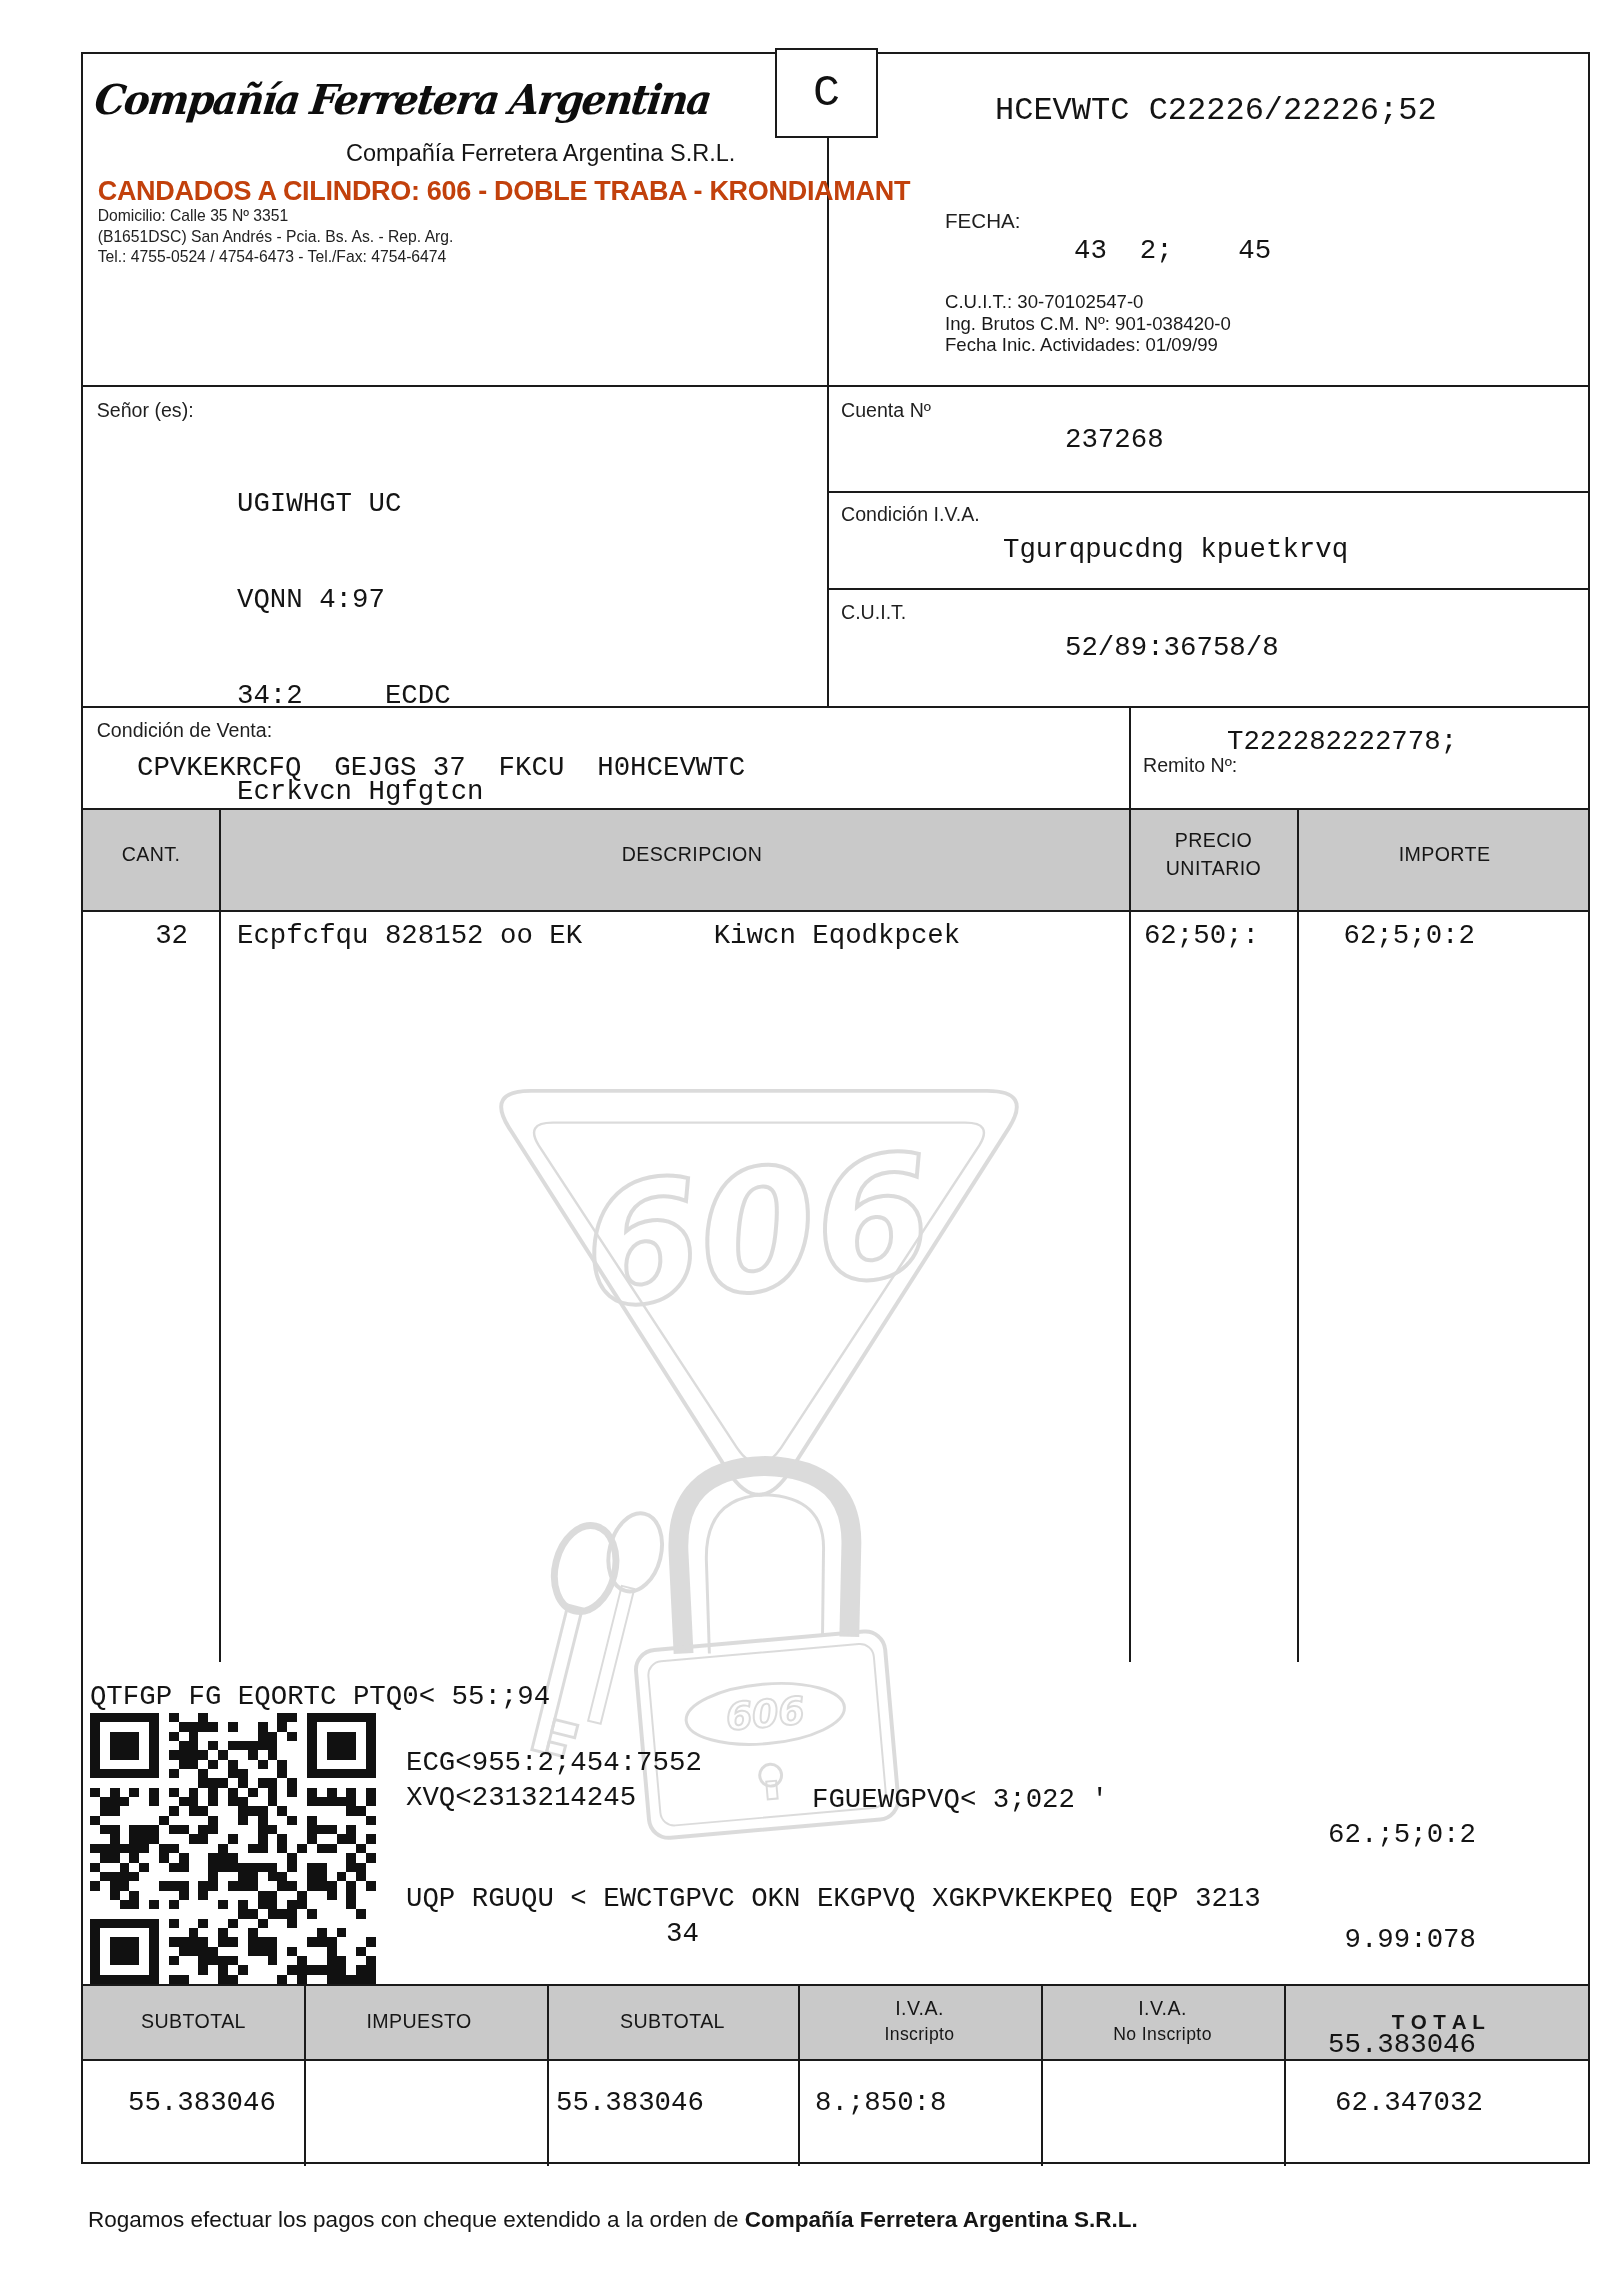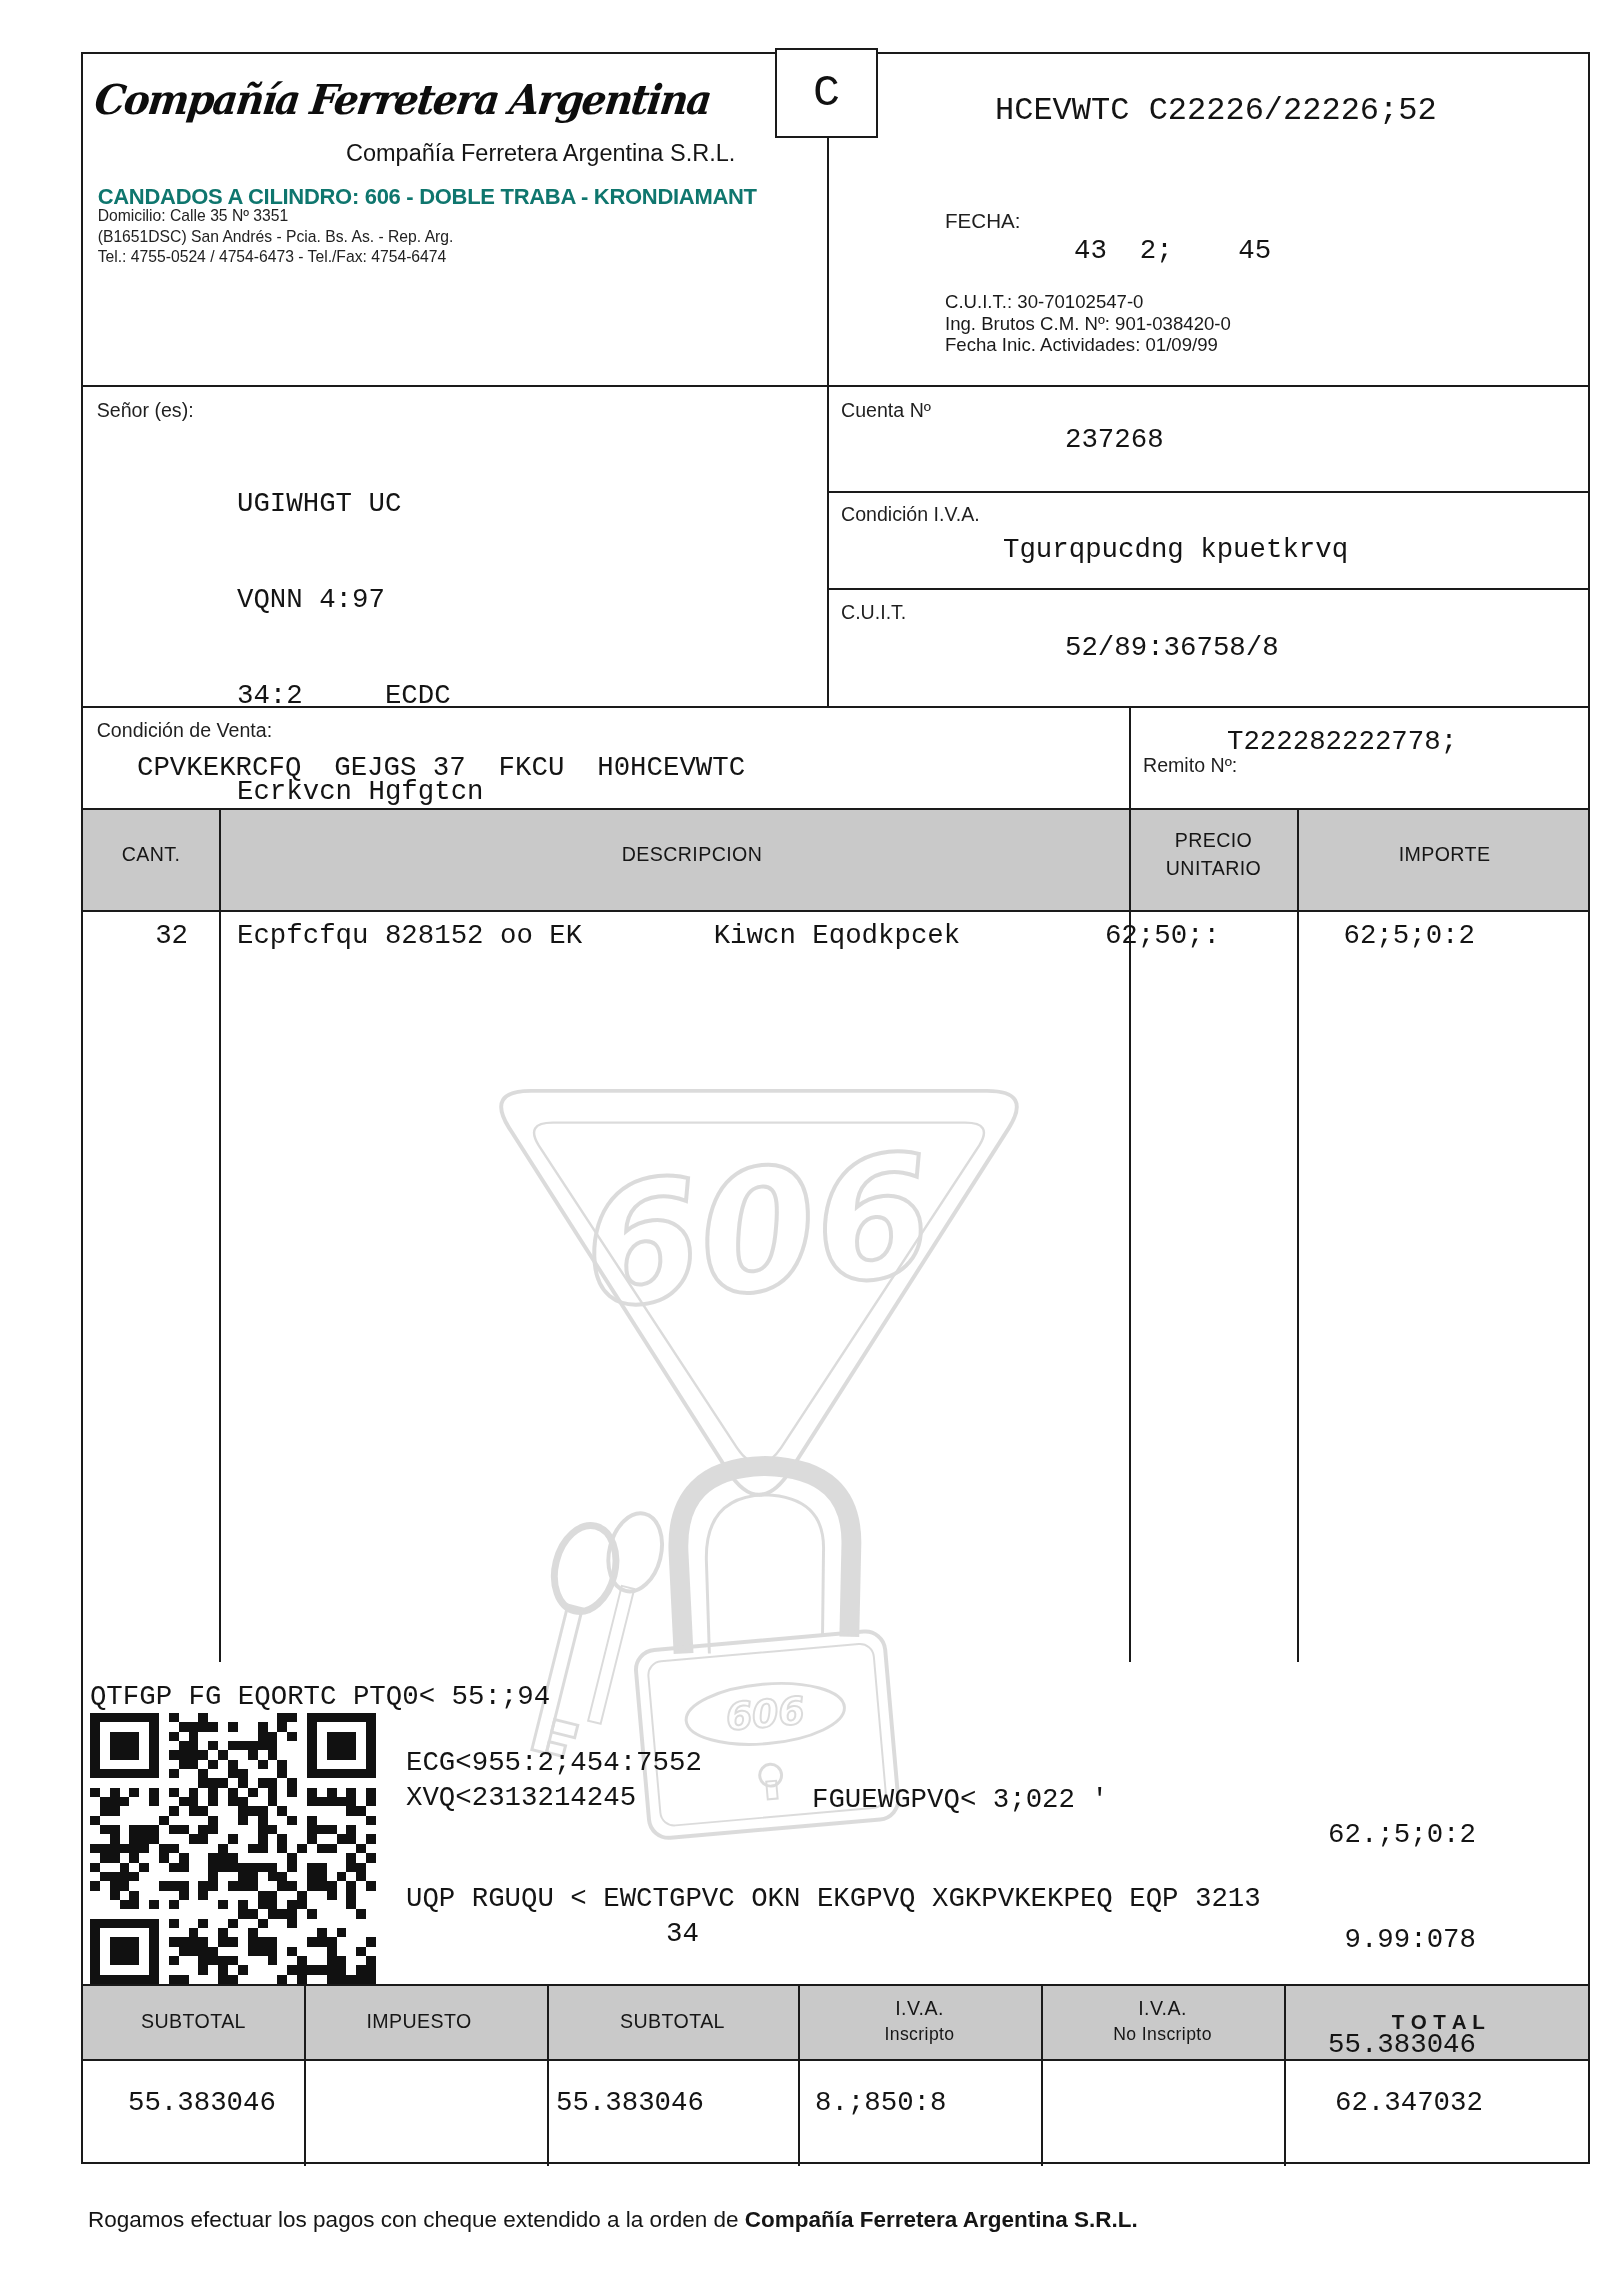--- a/index.html
+++ b/index.html
@@ -20,21 +20,21 @@
   }
   .label { font-size:19.6px; color:#1f1f1f; }
   .hline { position:absolute; height:0; border-top:2px solid #1a1a1a; }
   .vline { position:absolute; width:0; border-left:2px solid #1a1a1a; }
   .logo {
     font-family:"DejaVu Serif", serif; font-style:italic; font-weight:bold;
     font-size:41px; letter-spacing:-2px; white-space:nowrap;
     transform:skewX(-7deg) scaleX(.95); transform-origin:left top; color:#0d0d0d;
   }
   .company-name { font-size:23.5px; color:#151515; }
-  .product-line { font-size:22px; font-weight:bold; color:#0f766e; letter-spacing:-0.3px;margin-top:8px; }
+  .product-line { font-size:27px; font-weight:bold; color:#c2410c; letter-spacing:-0.3px; }
   .addr { font-size:15.7px; line-height:20.6px; color:#222; }
   .fiscal { font-size:18.6px; line-height:21.6px; color:#1a1a1a; }
   .doc-letter-box {
     position:absolute; left:692px; top:-5.9px; width:103px; height:90px;
     border:2.9px solid #1a1a1a; background:#fff; display:flex;
     align-items:center; justify-content:center; z-index:5;
   }
   .doc-letter { font-family:"Liberation Mono","DejaVu Sans Mono",monospace; font-size:45px; color:#111; }
   .items-header {
     position:absolute; left:0; top:754px; width:100%; height:104px;
@@ -151,21 +151,21 @@
   <div class="th" style="left:1046px; top:775px; width:169px;">PRECIO</div>
   <div class="th" style="left:1046px; top:803px; width:169px;">UNITARIO</div>
   <div class="th" style="left:1214px; top:789px; width:295px;">IMPORTE</div>
 
   <div class="vline" style="left:136px; top:754px; height:854px;"></div>
   <div class="vline" style="left:1046px; top:754px; height:854px;"></div>
   <div class="vline" style="left:1214px; top:754px; height:854px;"></div>
 
   <div class="abs mono right z1" style="left:0; top:866px; width:105px;">32</div>
   <div class="abs mono z1" style="left:154px; top:866px;">Ecpfcfqu 828152 oo EK        Kiwcn Eqodkpcek</div>
-  <div class="abs mono right z1" style="left:984px; top:866px; width:153px;padding-left:28px;">62;50;:</div>
+  <div class="abs mono right z1" style="left:1023px; top:866px; width:153px;padding-left:28px;">62;50;:</div>
   <div class="abs mono right z1" style="left:1214px; top:866px; width:178px;">62;5;0:2</div>
 
   <div class="abs mono z1" style="left:6.9px; top:1627px;">QTFGP FG EQORTC PTQ0&lt; 55:;94</div>
 
   <div class="qr"><svg viewBox="0 0 29 29" width="100%" height="100%" preserveAspectRatio="none" shape-rendering="crispEdges" fill="#111">
         <rect x="8" y="0" width="1" height="1"></rect>
         <rect x="11" y="0" width="1" height="1"></rect>
         <rect x="19" y="0" width="1" height="1"></rect>
         <rect x="20" y="0" width="1" height="1"></rect>
         <rect x="9" y="1" width="1" height="1"></rect>

